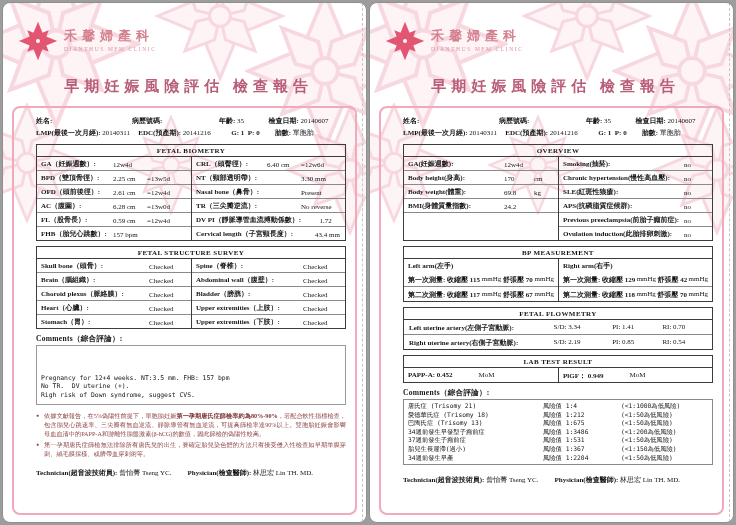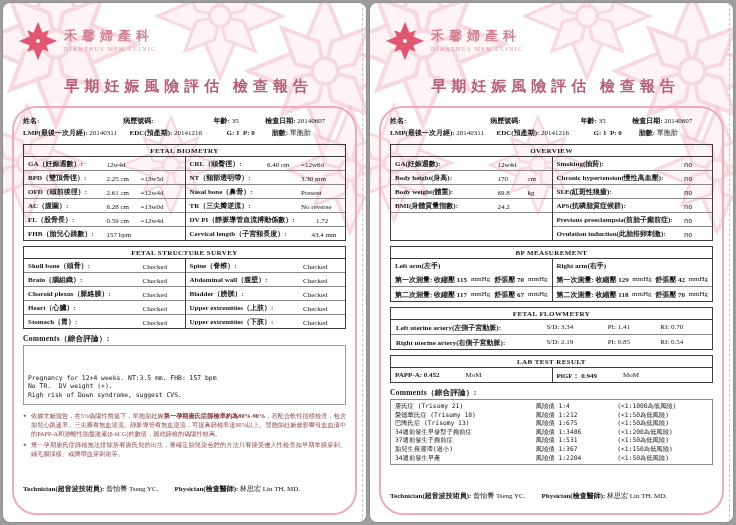--- a/index.html
+++ b/index.html
@@ -11,21 +11,21 @@
   .cutline{position:absolute;top:0;bottom:0;right:3px;border-left:1px dashed #c6c6c6;z-index:2;}
   
   .fl{position:absolute;z-index:0;color:#f3bfcb;opacity:.6;}
   .logo{position:absolute;top:18px;left:15px;display:flex;align-items:flex-start;gap:6px;z-index:3;}
   .logomark{width:40px;height:40px;color:#e25671;}
   .lzh{font-size:13px;letter-spacing:5px;color:#d4818f;font-weight:bold;margin-top:6px;}
   .len{font-size:5.5px;letter-spacing:1.6px;color:#d9939f;margin-top:1px;}
   .rtitle{position:absolute;top:74px;left:8px;right:0;text-align:center;z-index:3;
           font-size:15px;font-weight:bold;letter-spacing:5px;color:#b85d77;}
   .pinkbox{position:absolute;left:9px;right:9px;top:103px;bottom:7px;z-index:3;
-           border:2px solid #efaabb;border-radius:24px;padding:7px 9px 0 9px;
+           border:2px solid #efaabb;border-radius:8px;padding:7px 9px 0 22px;
            font-size:7px;color:#161616;}
   
   .pirow{display:flex;line-height:12px;white-space:nowrap;}
   .pc{overflow:hidden;}
   .w1{width:31%;} .w2{width:28%;} .w3{width:16%;} .w4{width:25%;}
   .x1{width:33%;} .x2{width:30%;} .x3{width:14%;} .x4{width:23%;}
   .pc b{font-weight:bold;}
   
   .tbl{border:1px solid #3c3c3c;margin-top:5px;background:transparent;}
   .tblhead{text-align:center;font-weight:bold;font-size:7px;padding:2px 0 1px;
@@ -33,33 +33,33 @@
   .tblbody{display:flex;align-items:stretch;}
   .half{width:50%;box-sizing:border-box;}
   .rhalf{border-left:1px solid #3c3c3c;}
   .trow{display:flex;align-items:flex-end;padding:2px 4px 1px;border-bottom:1px solid #8a8a8a;
         min-height:9px;white-space:nowrap;overflow:hidden;}
   .half .trow:last-child{border-bottom:none;}
   .keepline .trow:last-child{border-bottom:1px solid #8a8a8a;}
   .lbl{flex:1;font-weight:bold;}
   .v1{width:34px;} .v2{width:40px;}
   .sv{width:38px;}
-  .ovv{width:30px;} .ovu{width:20px;} .ovn{width:24px;font-family:Liberation Mono, monospace;}
+  .ovv{width:30px;} .ovu{width:20px;} .ovn{width:24px;}
   
   .cmlabel{font-weight:bold;font-size:7.5px;margin-top:5px;letter-spacing:.3px;}
   .cmbox{border:1px solid #9a9a9a;height:54px;padding:2px 4px;margin-top:1px;
          font-family:"DejaVu Sans Mono",monospace;font-size:6.4px;line-height:8.6px;
          white-space:pre-wrap;}
   
   .fnotes{margin-top:6px;color:#8d4343;font-size:6.2px;line-height:9px;text-align:justify;}
   .fn{padding-left:8px;position:relative;margin-bottom:2px;}
   .fn::before{content:"●";position:absolute;left:0;top:0;font-size:5px;}
   .fn b{font-weight:bold;color:#7d3030;}
   
-  .sig{margin-top:26px;font-size:7px;white-space:nowrap;}
+  .sig{margin-top:10px;font-size:7px;white-space:nowrap;}
   .sig b{font-weight:bold;}
   .sig .gap{display:inline-block;width:16px;}
   
   .bph{font-weight:bold;padding:2px 4px 1px;}
   .bprow{display:flex;justify-content:space-between;padding:2.5px 4px 1.5px;white-space:nowrap;}
   .bplist .bprow + .bprow{border-top:1px solid #8a8a8a;}
   .bprow .u{color:#161616;}
   
   .flrow{display:flex;padding:2.5px 5px 1.5px;white-space:nowrap;}
   .fllist .flrow + .flrow{border-top:1px solid #8a8a8a;}
@@ -283,21 +283,21 @@
                 <span class="lbl">Upper extremities（下肢）:</span>
                 <span class="sv">Checked</span>
               </div>
             </div>
         </div>
       </div>
 
       <div class="cmlabel">Comments（綜合評論）:</div>
       <div class="cmbox">
         
-      <div>Pregnancy for 12+4 weeks. NT:3.5 mm. FHB: 157 bpm</div><div>No TR.  DV weight (+).</div><div>Righ risk of Down syndrome, suggest CVS.</div></div>
+      <div>Pregnancy for 12+4 weeks. NT:3.5 mm. FHB: 157 bpm</div><div>No TR.  DV uterine (+).</div><div>Righ risk of Down syndrome, suggest CVS.</div></div>
 
       <div class="fnotes">
         <div class="fn"><span>依據文獻報告，在5%偽陽性前提下，單胞胎妊娠</span><b>第一孕期唐氏症篩檢率約為80%-90%</b><span>，若配合軟性指標檢查，包含胎兒心跳速率、三尖瓣有無血逆流、靜脈導管有無血逆流，可提高篩檢率達90%以上。雙胞胎妊娠會影響母血血清中的PAPP-A和游離性胎盤激素(β-hCG)的數值，因此篩檢的偽陽性較高。</span></div>
         <div class="fn"><span>第一孕期唐氏症篩檢無法排除所有唐氏兒的出生，要確定胎兒染色體的方法只有接受侵入性檢查如早期羊膜穿刺、絨毛膜採樣、或臍帶血穿刺術等。</span></div>
       </div>
 
       <div class="sig">
         <b>Technician(超音波技術員):</b> <span>曾怡菁 Tseng YC.</span><span class="gap"></span><b>Physician(檢查醫師):</b> <span>林思宏 Lin TH. MD.</span>
       </div>
     </div>

